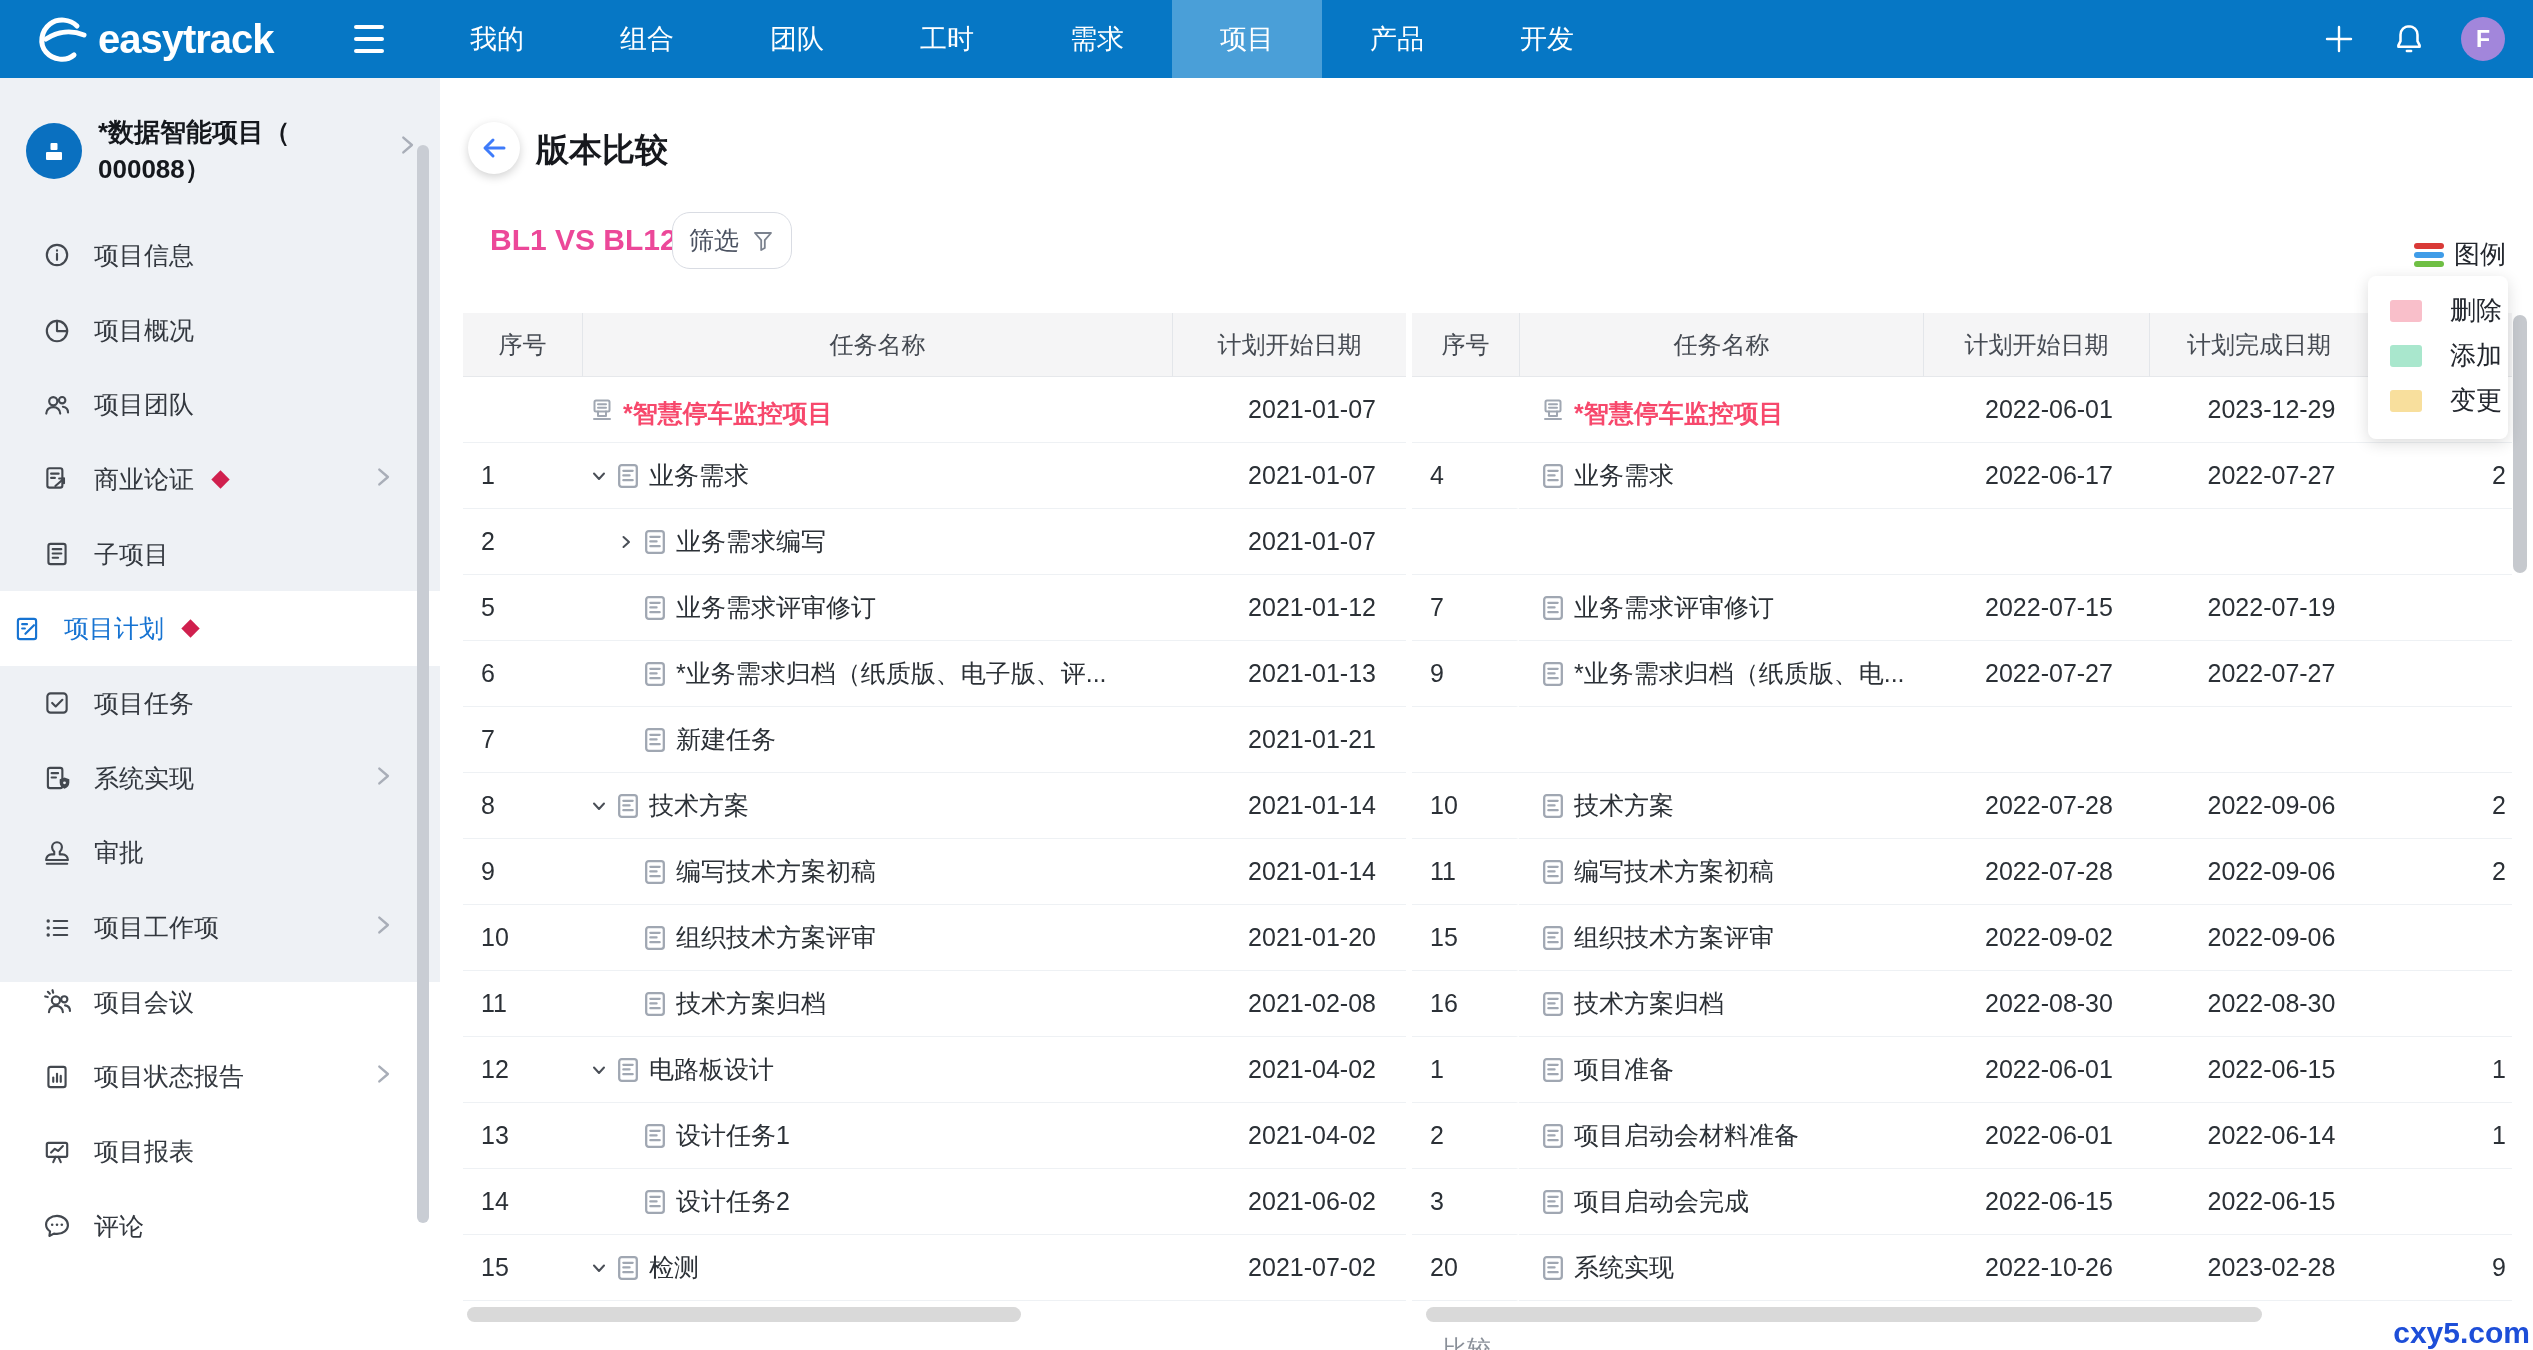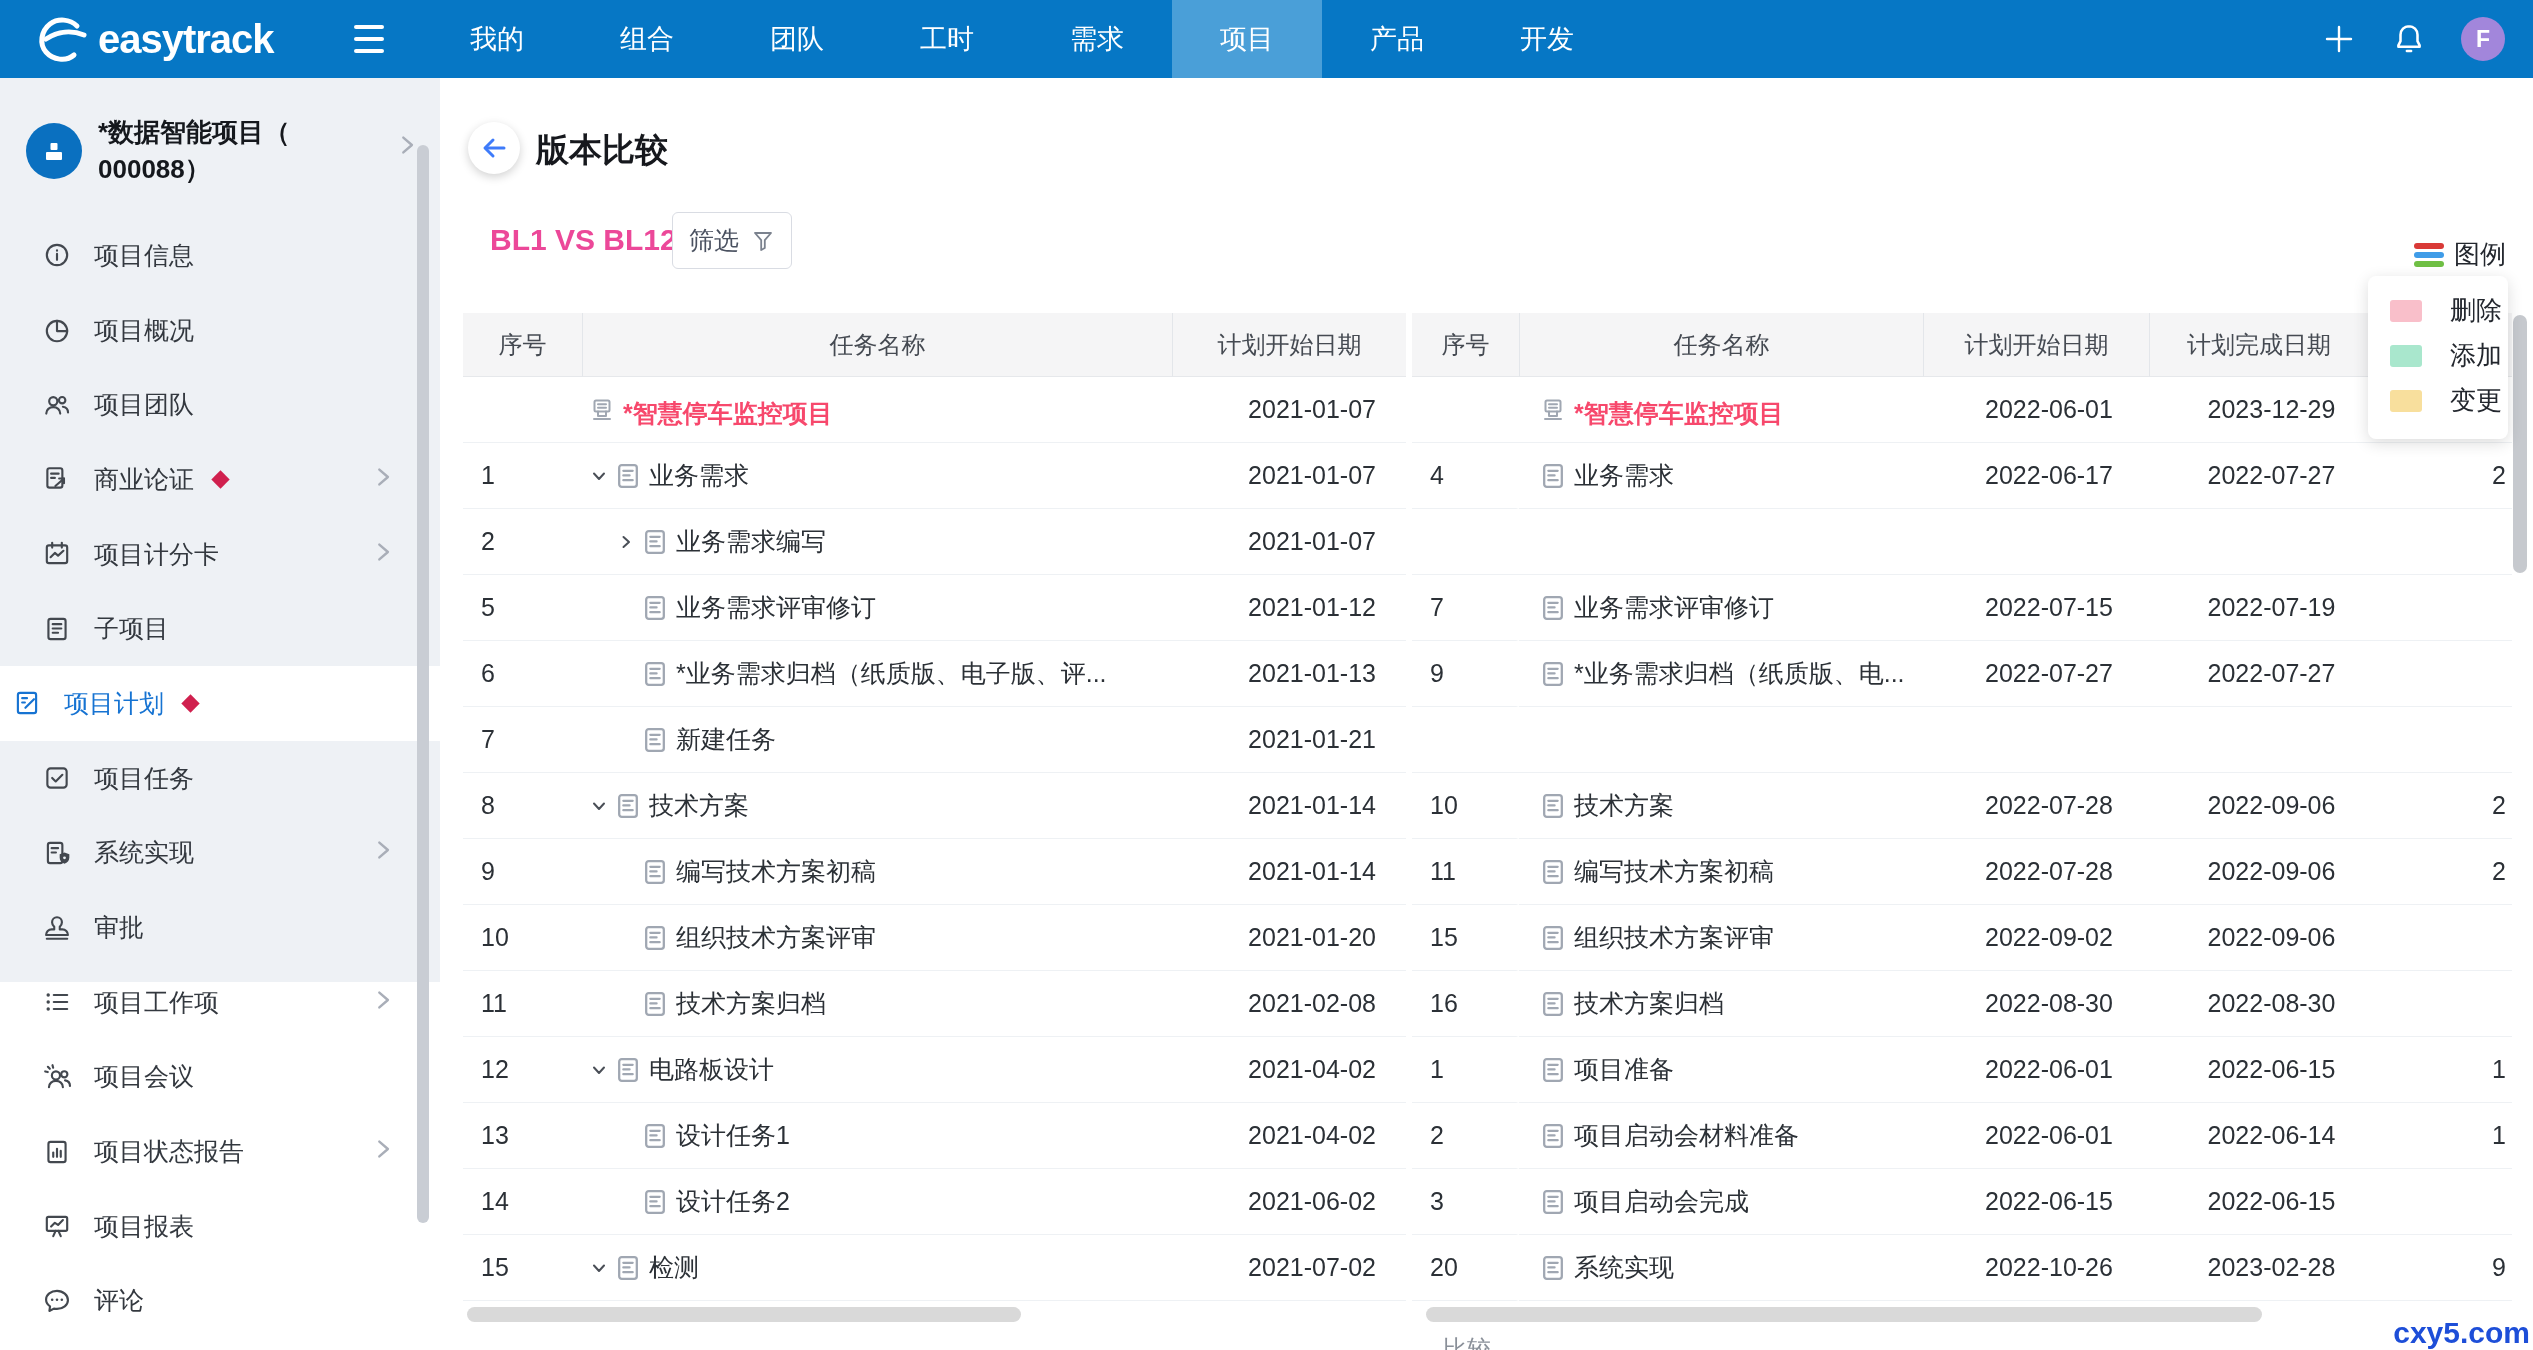--- a/index.html
+++ b/index.html
@@ -38,21 +38,21 @@
   .diamond { width:13px; height:13px; background:#d0204e; transform:rotate(45deg); margin-left:20px; flex:0 0 13px; }
   .s-chev { position:absolute; right:46px; color:#a9aeb8; }
   .s-chev svg, .proj-chevron svg { width:22px; height:22px; }
   .side-scrollbar { position:absolute; left:417px; top:67px; width:12px; height:1078px; background:#c9cdd4; border-radius:6px; }
 
   
   .back-btn { position:absolute; left:468px; top:122px; width:52px; height:52px; border-radius:50%; background:#fff; box-shadow:0 3px 10px rgba(0,0,0,.18); display:flex; align-items:center; justify-content:center; cursor:pointer; }
   .back-btn svg { width:28px; height:28px; color:#3e7bfa; }
   .page-title { position:absolute; left:536px; top:128px; font-size:33px; font-weight:600; color:#16181d; }
   .bl-label { position:absolute; left:490px; top:223px; font-size:30px; font-weight:700; color:#ec4899; }
-  .filter-btn { position:absolute; left:672px; top:212px; width:120px; height:57px; background:#fff; border:1px solid #d9dce3; border-radius:6px; display:flex; align-items:center; justify-content:center; gap:12px; font-size:25px; color:#4a5160; cursor:pointer; }
+  .filter-btn { position:absolute; left:672px; top:212px; width:120px; height:57px; background:#fff; border:1px solid #d9dce3; border-radius:18px; display:flex; align-items:center; justify-content:center; gap:12px; font-size:25px; color:#4a5160; cursor:pointer; }
   .filter-btn svg { width:24px; height:24px; color:#7b828e; }
 
   
   .legend-trigger { position:absolute; left:2414px; top:237px; display:flex; align-items:center; gap:10px; font-size:26px; color:#23272e; cursor:pointer; }
   .stripes { display:flex; flex-direction:column; gap:3px; }
   .stripes i { display:block; width:30px; height:6px; border-radius:3px; }
   .legend-pop { position:absolute; left:2368px; top:276px; width:140px; height:163px; background:#fff; border-radius:8px; box-shadow:0 4px 16px rgba(0,0,0,.14); z-index:30; padding:12px 0 0 22px; }
   .legend-row { display:flex; align-items:center; gap:28px; height:45px; font-size:26px; color:#23272e; }
   .legend-row .sw { width:32px; height:22px; border-radius:3px; flex:0 0 32px; }
 
@@ -180,32 +180,20 @@
               <path d="M20.5 13.5h-4.5M20.5 13.5v4.5"></path>
             </svg></span>
           <span>商业论证</span>
           <span class="diamond"></span>
           <span class="s-chev"><svg viewBox="0 0 18 18" fill="none" stroke="currentColor" stroke-width="2" stroke-linecap="round" stroke-linejoin="round">
               <polyline points="6,3 13,9 6,15"></polyline>
             </svg></span>
         </li>
         <li class="side-item">
           <span class="s-ic"><svg viewBox="0 0 28 28" fill="none" stroke="currentColor" stroke-width="2" stroke-linecap="round" stroke-linejoin="round">
-              <rect x="4.5" y="6" width="19" height="16.5" rx="2"></rect>
-              <line x1="9.5" y1="3.5" x2="9.5" y2="8"></line>
-              <line x1="18.5" y1="3.5" x2="18.5" y2="8"></line>
-              <polyline points="8,17 12,13 15,15.5 20,11"></polyline>
-            </svg></span>
-          <span>项目计分卡</span>
-          <span class="s-chev"><svg viewBox="0 0 18 18" fill="none" stroke="currentColor" stroke-width="2" stroke-linecap="round" stroke-linejoin="round">
-              <polyline points="6,3 13,9 6,15"></polyline>
-            </svg></span>
-        </li>
-        <li class="side-item">
-          <span class="s-ic"><svg viewBox="0 0 28 28" fill="none" stroke="currentColor" stroke-width="2" stroke-linecap="round" stroke-linejoin="round">
               <rect x="6" y="4.5" width="16" height="19" rx="2"></rect>
               <line x1="10" y1="9.5" x2="18" y2="9.5"></line>
               <line x1="10" y1="13.5" x2="18" y2="13.5"></line>
               <line x1="10" y1="17.5" x2="15" y2="17.5"></line>
             </svg></span>
           <span>子项目</span>
         </li>
         <li class="side-item active">
           <span class="s-ic"><svg viewBox="0 0 28 28" fill="none" stroke="currentColor" stroke-width="2" stroke-linecap="round" stroke-linejoin="round">
               <rect x="5.5" y="4.5" width="17" height="19" rx="2"></rect>

